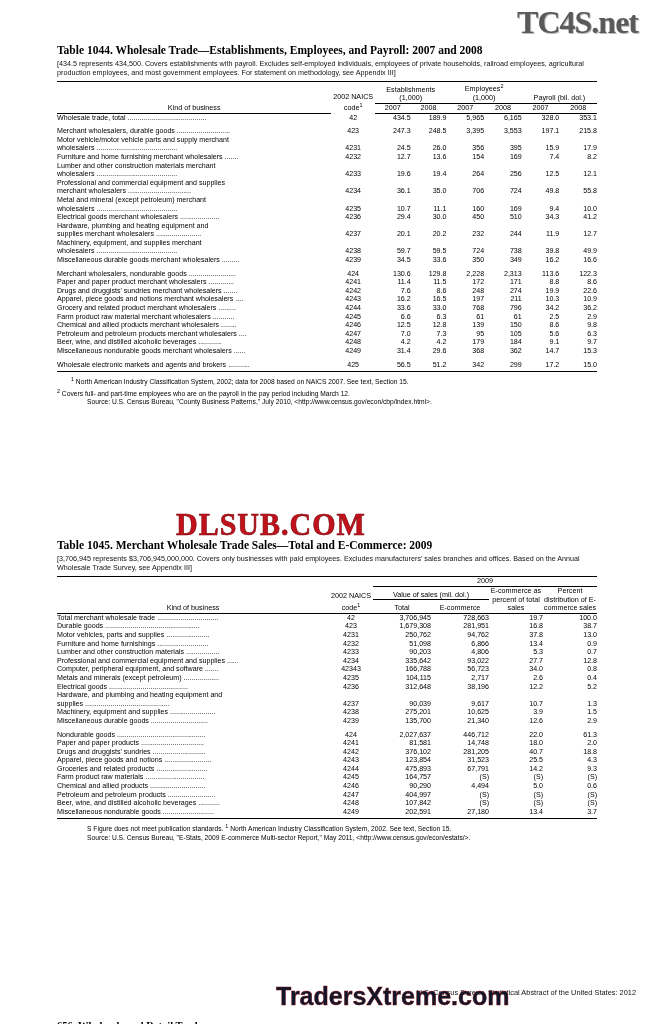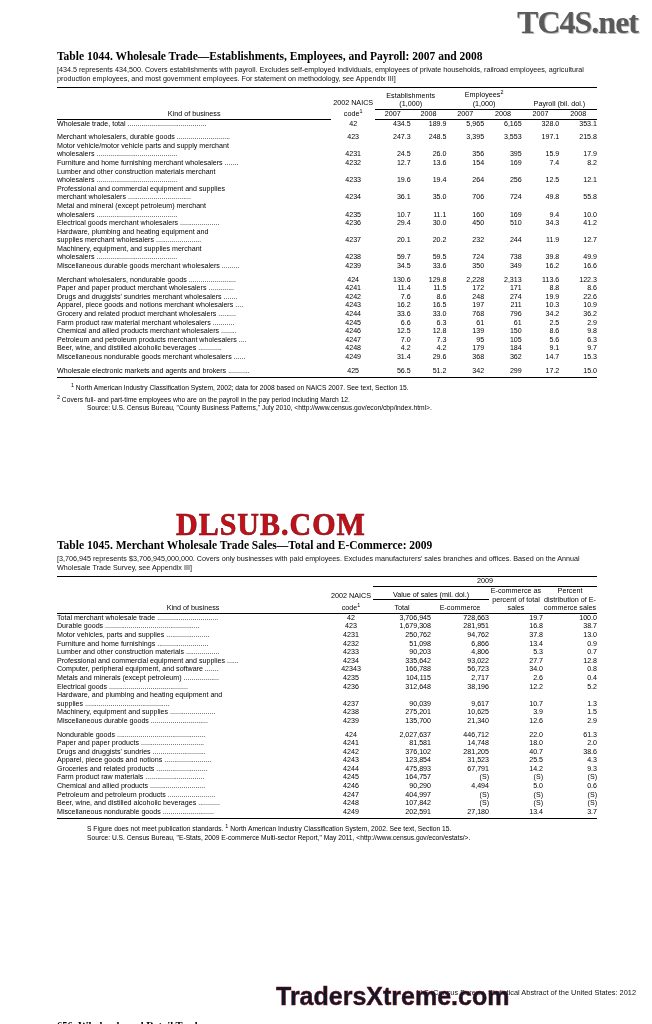--- a/index.html
+++ b/index.html
@@ -80,21 +80,21 @@
   .bb{border-bottom:1px solid #000;}
   .bbthin{border-bottom:0.5px solid #000;}
   .spacer td{height:5px;}
   .foot{
     font-size:6.7px;line-height:8.4px;
   }
   .foot sup{font-size:5.4px;}
   sup{font-size:5.4px;vertical-align:super;}
   .src{font-size:6.7px;line-height:8.4px;}
 
-  .sect1{position:absolute;left:57px;top:44px;width:540px;margin-top:6px;}
+  .sect1{position:absolute;left:57px;top:44px;width:540px;}
   .sect2{position:absolute;left:57px;top:539px;width:540px;}
 
   .pagefoot{
     position:absolute;left:57px;top:985px;
     font-family:"Liberation Serif", serif;
     font-size:10.5px;font-weight:bold;margin-top:35px;
   }
   .pagefoot-right{
     position:absolute;right:16px;top:988px;
     font-size:7.4px;color:#111;
@@ -611,21 +611,21 @@
             <td class="num">14,748</td>
             <td class="num">18.0</td>
             <td class="num">2.0</td>
           </tr>
           <tr>
             <td class="kob ind1">Drugs and druggists' sundries ...........................</td>
             <td class="code">4242</td>
             <td class="num">376,102</td>
             <td class="num">281,205</td>
             <td class="num">40.7</td>
-            <td class="num">38.6</td>
+            <td class="num">18.8</td>
           </tr>
           <tr>
             <td class="kob ind1">Apparel, piece goods and notions ........................</td>
             <td class="code">4243</td>
             <td class="num">123,854</td>
             <td class="num">31,523</td>
             <td class="num">25.5</td>
             <td class="num">4.3</td>
           </tr>
           <tr>

